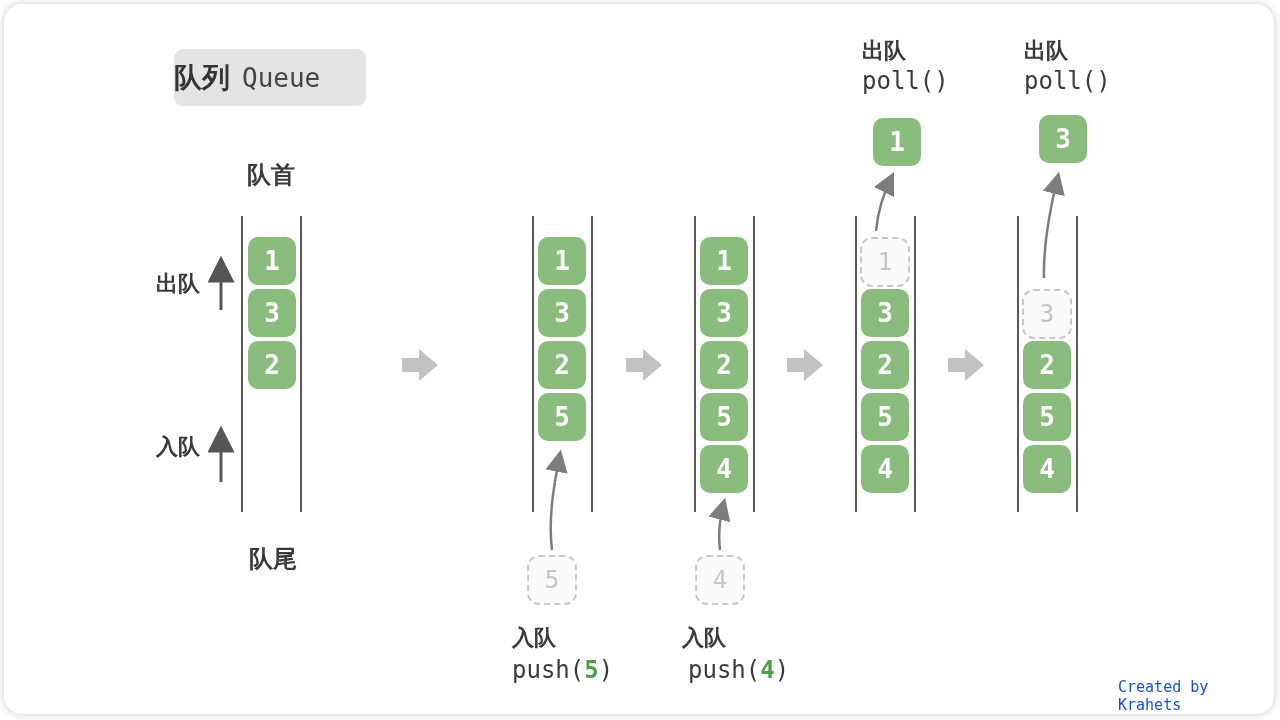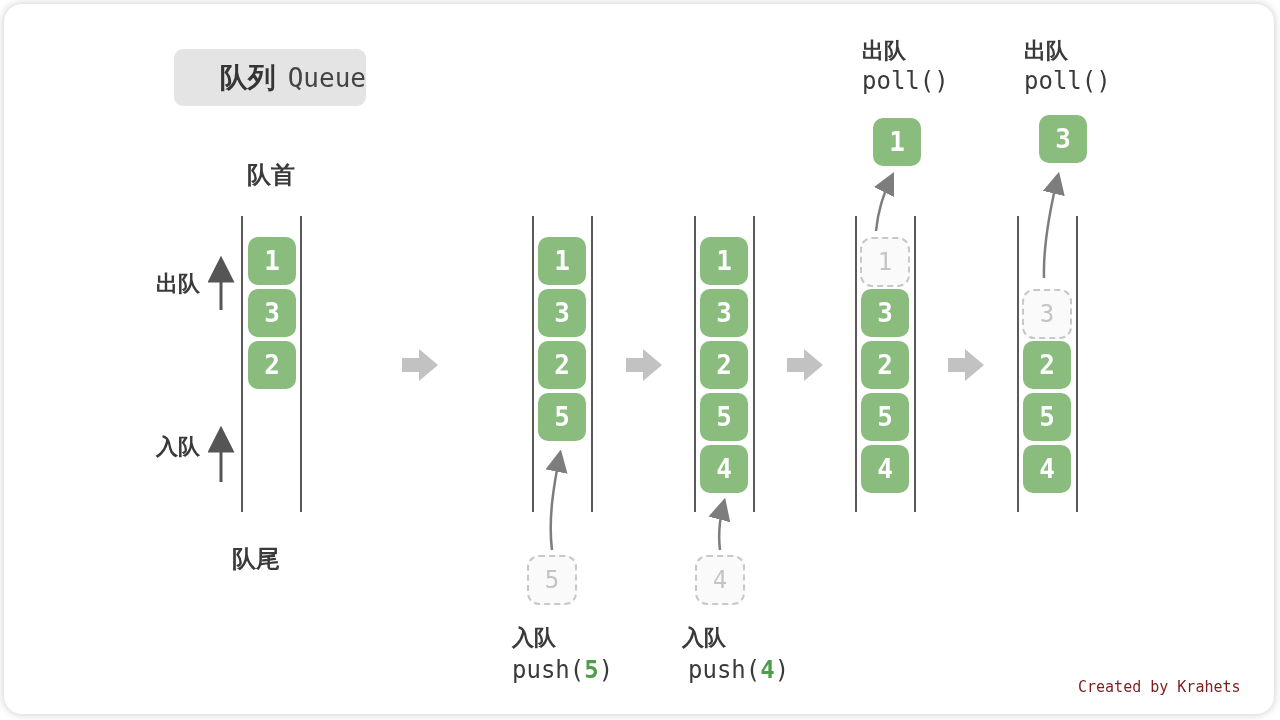--- a/index.html
+++ b/index.html
@@ -2,50 +2,50 @@
 <html><head>
 <meta charset="utf-8">
 <style>
   html,body{margin:0;padding:0;background:#fff;}
   body{width:1280px;height:720px;position:relative;overflow:hidden;
        font-family:"Liberation Sans",sans-serif;}
   .card{position:absolute;left:4px;top:4px;width:1270px;height:710px;
         background:#fff;border-radius:18px;box-shadow:0 0 9px rgba(0,0,0,.22);}
   .abs{position:absolute;}
   .title-box{left:170px;top:45px;width:192px;height:57px;background:#e4e4e4;
-             border-radius:9px;display:flex;align-items:center;justify-content:flex-end;gap:12px;}
+             border-radius:9px;display:flex;align-items:center;justify-content:flex-start;gap:12px;}
   .title-zh{font-size:28px;font-weight:700;color:#353535;}
   .title-en{font-family:"DejaVu Sans Mono",monospace;font-size:26px;color:#454545;}
   .cap{font-size:24px;font-weight:700;color:#3a3a3a;}
   .side-lbl{font-size:22px;font-weight:700;color:#3a3a3a;}
   .wall{width:2px;background:#595959;top:212px;height:296px;}
   .block{width:48px;height:48px;background:#89BC7D;border-radius:10px;
          display:flex;align-items:center;justify-content:center;
          font-family:"DejaVu Sans Mono",monospace;font-size:26px;font-weight:700;color:#fff;}
   .ghost{width:46px;height:46px;background:#fafafa;border:2px dashed #c8c8c8;border-radius:12px;
          display:flex;align-items:center;justify-content:center;
          font-family:"DejaVu Sans Mono",monospace;font-size:24px;color:#c4c4c4;}
   .op-zh{font-size:22px;font-weight:700;color:#3a3a3a;}
   .op-code{font-family:"DejaVu Sans Mono",monospace;font-size:24px;color:#3a3a3a;}
   .op-code .arg{color:#4f9e4c;font-weight:700;}
-  .watermark{font-family:"DejaVu Sans Mono",monospace;font-size:15px;color:#7f1d1d;}
+  .watermark{font-family:"DejaVu Sans Mono",monospace;font-size:15px;color:#1d4ed8;margin-left:40px;}
   svg.overlay{position:absolute;left:0;top:0;pointer-events:none;}
 </style>
 </head>
 <body>
 
 <div class="card">
 
   <div class="abs title-box">
     <span class="title-zh">队列</span>
     <span class="title-en">Queue</span>
   </div>
 
   <div class="abs cap" style="left:243px;top:155px;">队首</div>
-  <div class="abs cap" style="left:228px;top:539px;">队尾</div>
+  <div class="abs cap" style="left:245px;top:539px;">队尾</div>
 
   <div class="abs side-lbl" style="left:152px;top:265px;">出队</div>
   <div class="abs side-lbl" style="left:152px;top:428px;">入队</div>
 
   <div class="abs wall" style="left:237px;"></div>
   <div class="abs wall" style="left:296px;"></div>
   <div class="abs wall" style="left:528px;"></div>
   <div class="abs wall" style="left:587px;"></div>
   <div class="abs wall" style="left:690px;"></div>
   <div class="abs wall" style="left:749px;"></div>

